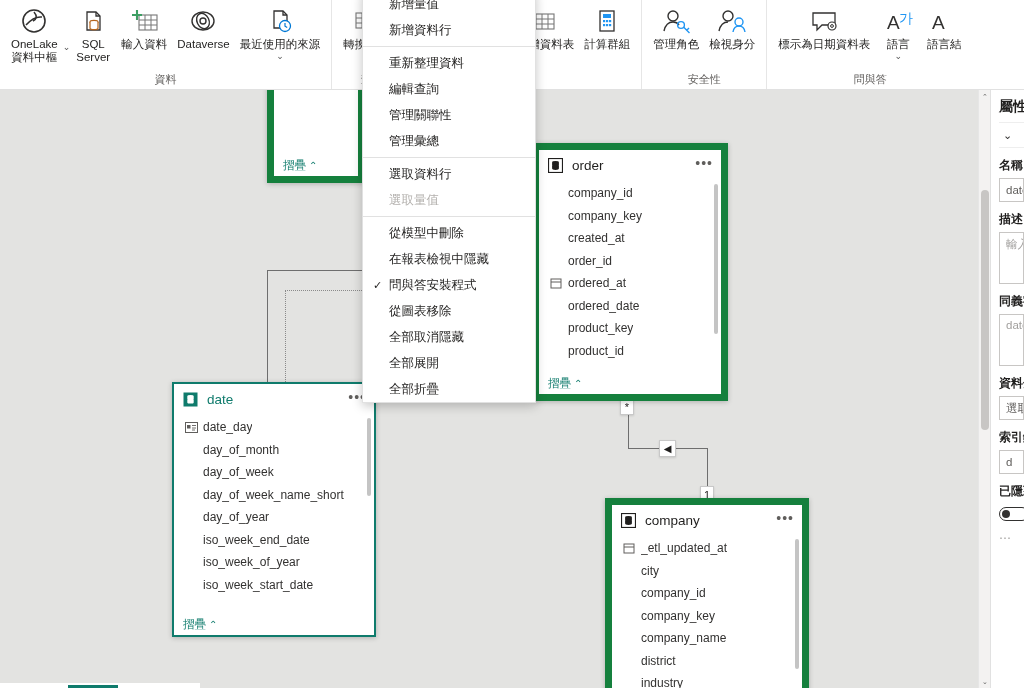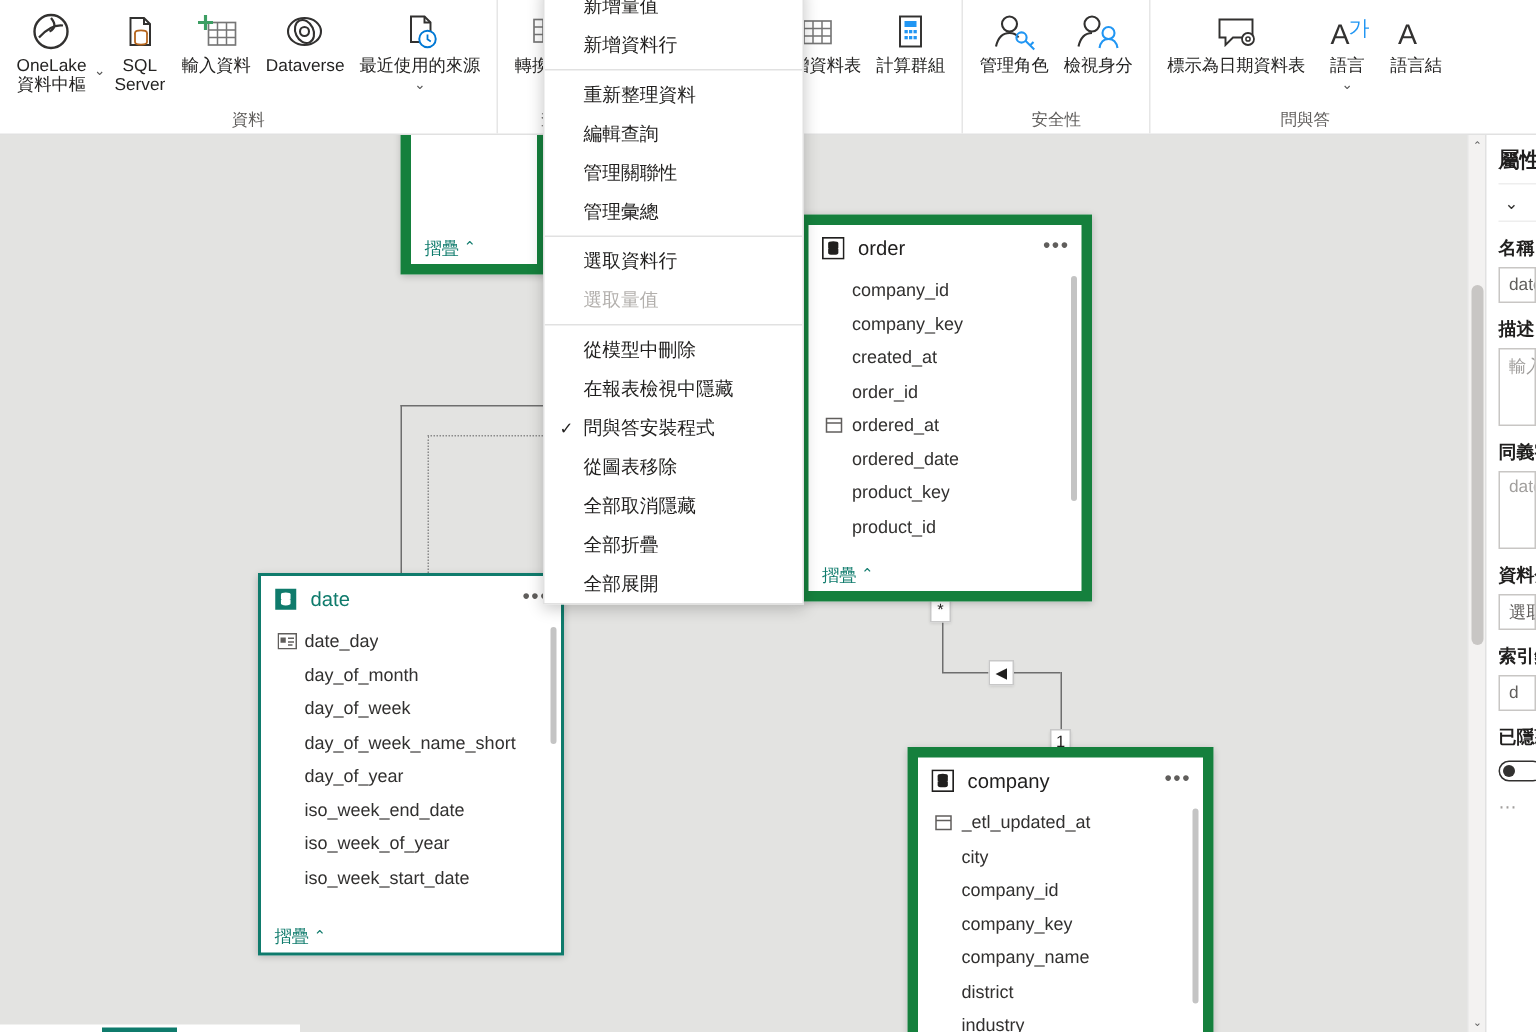--- a/index.html
+++ b/index.html
@@ -572,25 +572,25 @@
     <div class="mi">
       <span class="chk"></span>
       <span>從圖表移除</span>
     </div>
     <div class="mi">
       <span class="chk"></span>
       <span>全部取消隱藏</span>
     </div>
     <div class="mi">
       <span class="chk"></span>
+      <span>全部展開</span>
+    </div>
+    <div class="mi">
+      <span class="chk"></span>
       <span>全部折疊</span>
-    </div>
-    <div class="mi">
-      <span class="chk"></span>
-      <span>全部展開</span>
     </div>
   </div>
 
   <div class="scrollcol">
     <div class="sc-arrow">⌃</div>
     <div class="sc-thumb" style="top:100px; height:240px;"></div>
     <div class="sc-arrow" style="position:absolute; bottom:0;">⌄</div>
   </div>
 
   <div class="rpanel">

